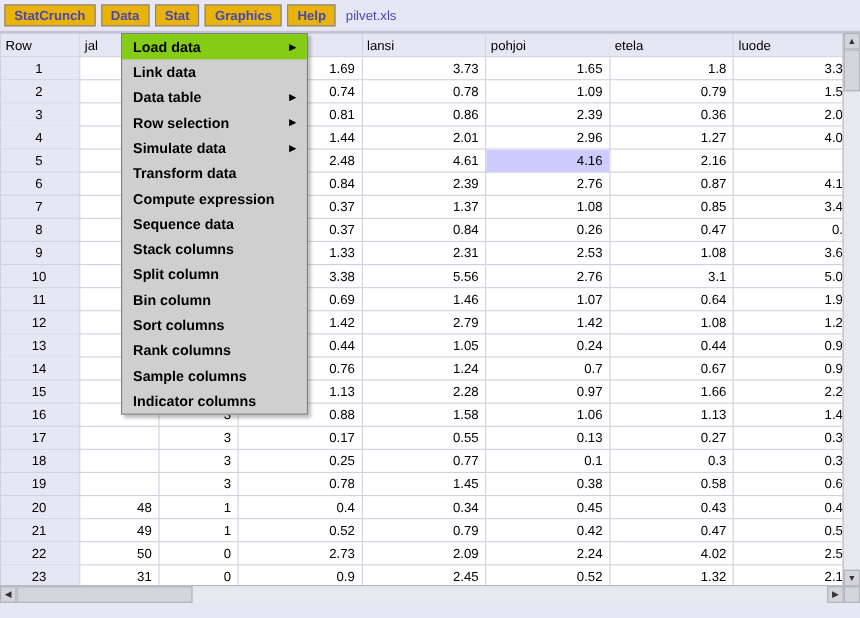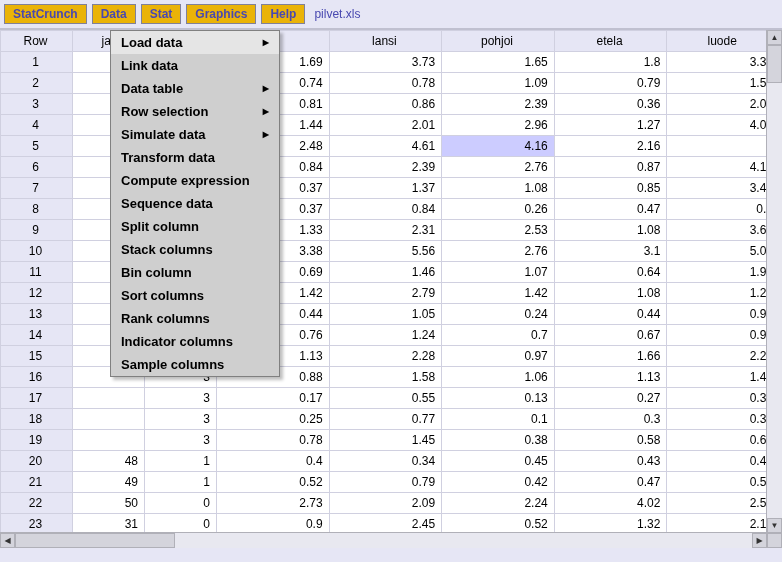--- a/index.html
+++ b/index.html
@@ -62,21 +62,21 @@
     border: 1px solid #d0d0e0;
     height: 18px;
     padding: 1px 6px 1px 4px;
     text-align: right;
     white-space: nowrap;
     overflow: hidden;
   }
   th {
     background: #e6e6f5;
     font-weight: normal;
-    text-align: center;
+    text-align: left;
     color: #000;
   }
   td.rowhead {
     background: #e6e6f5;
     text-align: center;
   }
   td.selected {
     background: #ccccff;
     margin-top: 48px;
   }
@@ -178,21 +178,21 @@
     display: flex;
     justify-content: space-between;
     align-items: center;
     font-weight: bold;
   }
   .dropdown .item .arrow-sub {
     font-size: 8px;
     color: #000;
   }
   .dropdown .item.highlight {
-    background: #e5e5e5;
+    background: #84cc16;
   }
 </style>
 </head>
 <body>
 
 <div class="menubar">
   <span class="menu-button">StatCrunch</span>
   <span class="menu-button">Data</span>
   <span class="menu-button">Stat</span>
   <span class="menu-button">Graphics</span>
@@ -500,34 +500,34 @@
       <div class="item">
         <span>Transform data</span>
       </div>
       <div class="item">
         <span>Compute expression</span>
       </div>
       <div class="item">
         <span>Sequence data</span>
       </div>
       <div class="item">
+        <span>Stack columns</span>
+      </div>
+      <div class="item">
         <span>Split column</span>
       </div>
       <div class="item">
-        <span>Stack columns</span>
-      </div>
-      <div class="item">
         <span>Bin column</span>
       </div>
       <div class="item">
         <span>Sort columns</span>
       </div>
       <div class="item">
         <span>Rank columns</span>
       </div>
       <div class="item">
+        <span>Sample columns</span>
+      </div>
+      <div class="item">
         <span>Indicator columns</span>
-      </div>
-      <div class="item">
-        <span>Sample columns</span>
       </div>
     </div>
 </div>
 
 </body></html>

